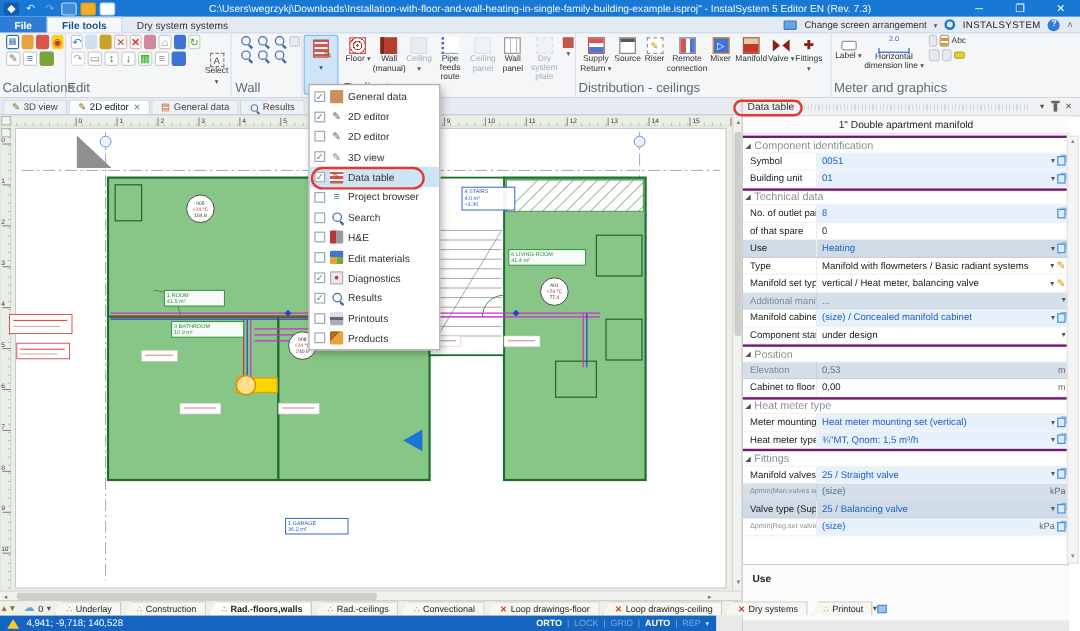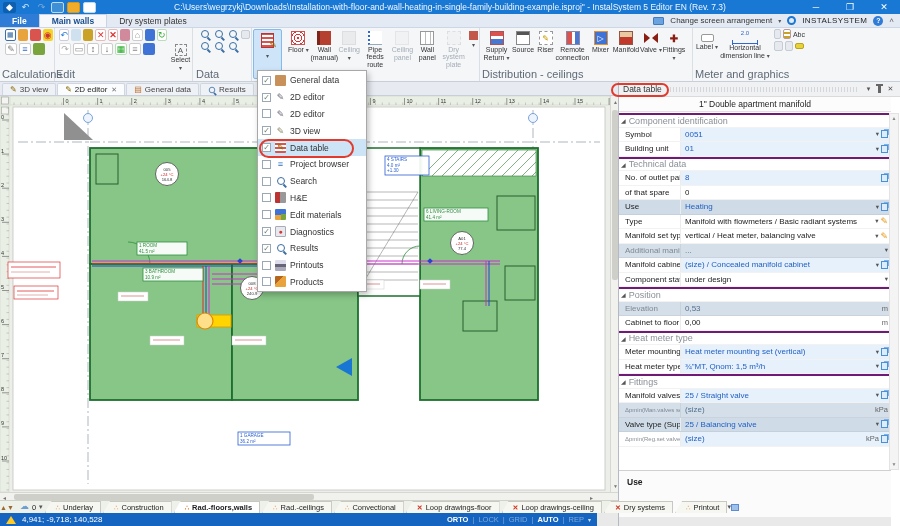--- a/index.html
+++ b/index.html
@@ -150,22 +150,22 @@
   <div id="win-title">C:\Users\wegrzykj\Downloads\Installation-with-floor-and-wall-heating-in-single-family-building-example.isproj" - InstalSystem 5 Editor EN (Rev. 7.3)</div>
   <div id="winbtns">
     <span class="winbtn">─</span>
     <span class="winbtn">❐</span>
     <span class="winbtn">✕</span>
   </div>
 </div>
 
 <div id="menubar" class="abs">
   <div class="rtab file">File</div>
-  <div class="rtab active">Main walls</div>
-  <div class="rtab">Dry system plates</div>
+  <div class="rtab active">File tools</div>
+  <div class="rtab">Dry system systems</div>
   <div id="menubar-right">
     <span class="mini-monitor"></span>
     <span>Change screen arrangement</span>
     <span class="caret">▾</span>
     <span class="brand-logo"></span>
     <span class="brand-text">INSTALSYSTEM</span>
     <span class="help-circ">?</span>
     <span style="color:#666">˄</span>
   </div>
 </div>
@@ -221,21 +221,21 @@
       <span class="mag"></span>
       <span class="mag"></span>
       <span class="mag"></span>
       <span class="t" style="width:9px;height:9px;background:#e6e9ee;border:1px solid #c5ccd6"></span>
     </div>
     <div class="trow">
       <span class="mag"></span>
       <span class="mag"></span>
       <span class="mag"></span>
     </div>
-    <div class="rcap">Data</div>
+    <div class="rcap">Wall</div>
   </div>
 
   <div id="views-btn">
     <span class="stripes"></span>
     <span class="caret" style="margin-top:4px">▾</span>
   </div>
 
   <div class="rgroup" style="left:286px;width:194px">
     <div style="display:flex">
       <div class="rbtn" style="width:25px">

